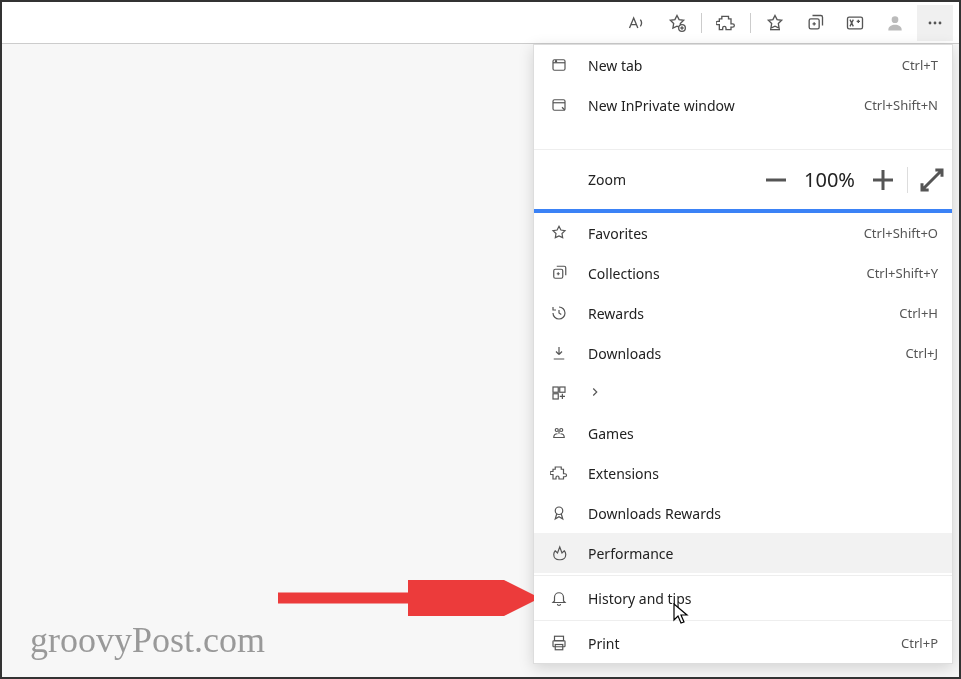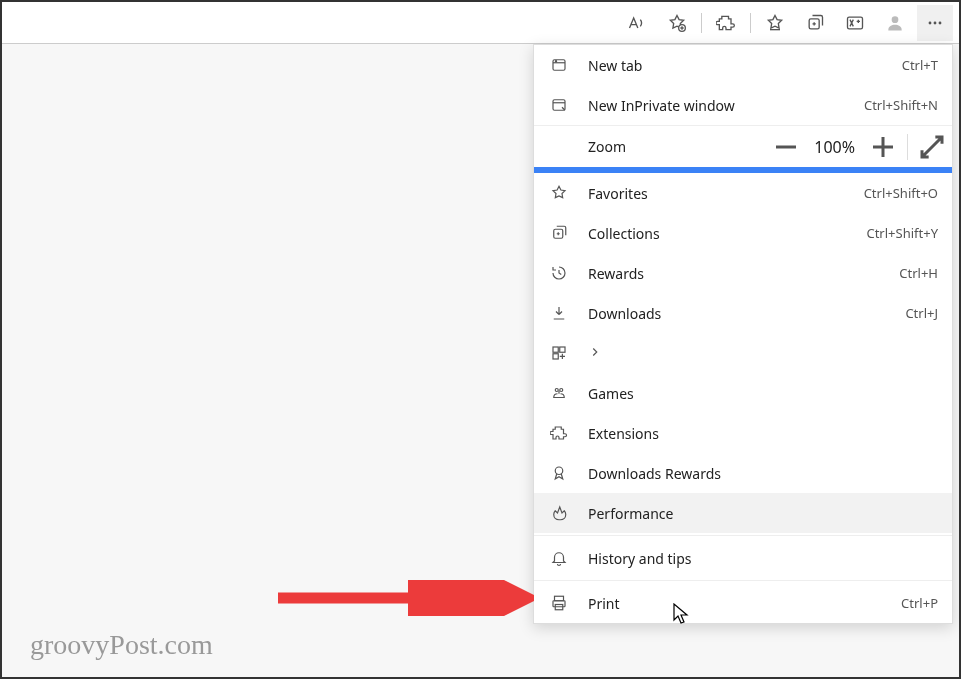--- a/index.html
+++ b/index.html
@@ -23,21 +23,21 @@
   .toolbar .sep { width: 1px; height: 20px; background: #ccc; margin: 0 4px; }
   .toolbar svg { width: 20px; height: 20px; }
 
   .content {
     position: absolute; top: 42px; left: 0; right: 0; bottom: 0;
     background: #f7f7f7; overflow: hidden;
   }
   .watermark {
     position: absolute; left: 28px; bottom: 16px;
     font-family: Georgia, "Times New Roman", serif;
-    font-size: 28px; color: #999;
+    font-size: 36px; color: #999;
   }
 
   .menu {
     position: absolute; top: 42px; right: 6px; width: 420px;
     background: #fff; border: 1px solid #ddd;
     box-shadow: 0 4px 14px rgba(0,0,0,0.15);
     z-index: 5;
   }
   .mi {
     display: flex; align-items: center;
@@ -46,29 +46,29 @@
   .mi .ic { width: 22px; height: 22px; display: flex; align-items: center; justify-content: center;
             margin-right: 18px; color: #555; flex-shrink: 0; }
   .mi .ic svg { width: 18px; height: 18px; }
   .mi .lbl { flex: 1; }
   .mi .sc { font-size: 13px; color: #555; }
   .mi .chev { color: #555; }
   .mi.highlight { background: #f2f2f2; justify-content: flex-end; }
   .divider { height: 1px; background: #eee; margin: 2px 0; }
 
   .zoom-row {
-    display: flex; align-items: center; height: 48px;
-    border-bottom: 6px solid #3b82f6; border-top: 1px solid #eee;
+    display: flex; align-items: center; height: 64px;
+    border-bottom: 4px solid #3b82f6; border-top: 1px solid #eee; margin-top: 24px;
   }
   .zoom-row .ic { width: 22px; height: 22px; margin-left: 14px; margin-right: 18px;
                    visibility: hidden; }
   .zoom-row .lbl { flex: 1; font-size: 14px; color: #222; }
   .zb { width: 40px; height: 40px; display: flex; align-items: center; justify-content: center;
         color: #555; }
-  .zv { font-size: 16px; color: #222; padding: 0 8px; }
+  .zv { font-size: 20px; color: #222; padding: 0 8px; }
   .zsep { width: 1px; height: 26px; background: #ddd; margin: 0 4px; }
 
   .arrow {
     position: absolute; top: 578px; left: 272px; z-index: 6;
   }
   .cursor {
     position: absolute; top: 601px; left: 671px; z-index: 7;
   }
 </style>
 </head>

